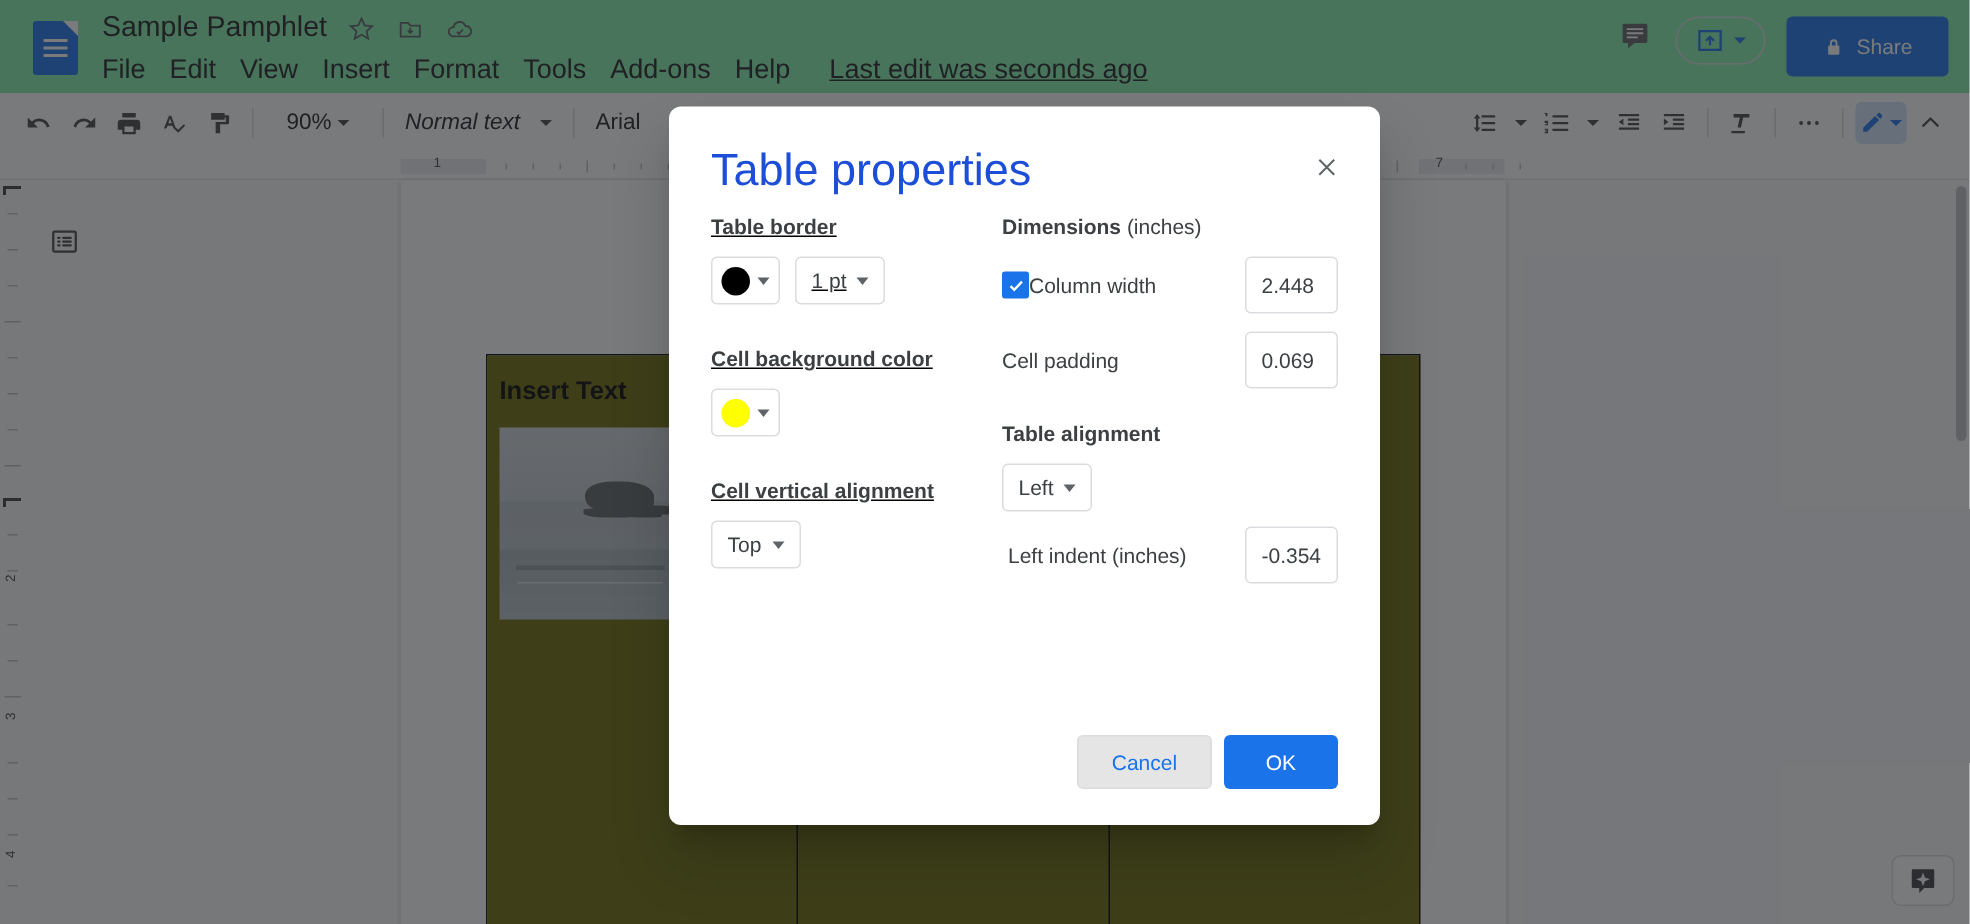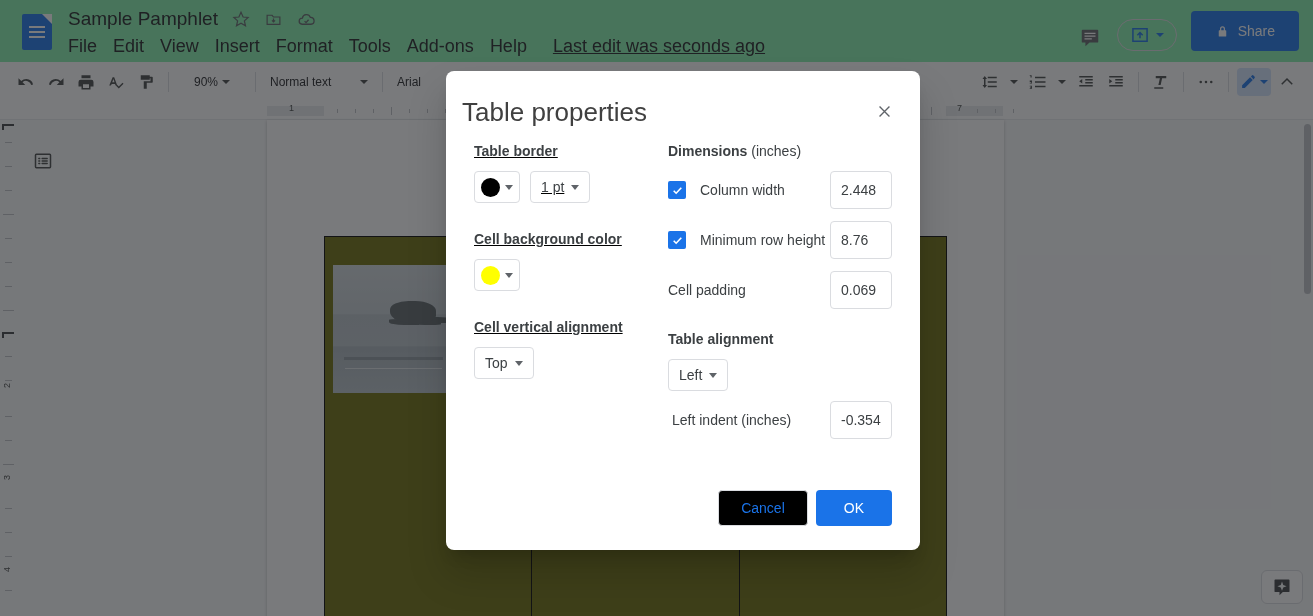--- a/index.html
+++ b/index.html
@@ -31,21 +31,21 @@
     background:#fff; box-shadow:0 5px 0 #fff, 0 10px 0 #fff;
   }
   .title-row { position:absolute; left:68px; top:8px; display:flex; align-items:center; gap:13px; }
   .doc-title { font-size:19px; color:#202124; white-space:nowrap; }
   .hdr-ic { width:20px; height:20px; color:#5f6368; display:flex; align-items:center; justify-content:center; cursor:pointer; }
   .hdr-ic svg{ display:block; }
   .menubar { position:absolute; left:68px; top:36px; display:flex; align-items:center; gap:16px; }
   .menubar span { font-size:18px; color:#202124; cursor:pointer; white-space:nowrap; }
   .last-edit { font-size:13px; color:#5f6368; text-decoration:underline; margin-left:10px; white-space:nowrap; cursor:pointer;}
 
-  .hdr-right { position:absolute; right:14px; top:11px; display:flex; align-items:flex-end; gap:14px; }
+  .hdr-right { position:absolute; right:14px; top:11px; display:flex; align-items:flex-start; gap:14px; }
   .comment-btn { width:26px; height:26px; color:#5f6368; display:flex; align-items:center; justify-content:center; cursor:pointer;}
   .present-btn {
     display:flex; align-items:center; gap:6px; padding:5px 12px 5px 12px;
     border:1px solid #dadce0; border-radius:20px; cursor:pointer; color:#1a73e8;
   }
   .share-btn {
     display:flex; align-items:center; gap:8px; height:40px; padding:0 24px;
     background:#1a73e8; color:#fff; border-radius:4px; font-size:14px;
     font-weight:500; cursor:pointer; white-space:nowrap;
   }
@@ -53,24 +53,24 @@
   
   .toolbar {
     height:40px; background:#fff; display:flex; align-items:center;
     padding:0 12px; gap:2px; border-bottom:1px solid transparent;
   }
   .tb { width:28px; height:28px; display:flex; align-items:center; justify-content:center;
         color:#444746; border-radius:4px; cursor:pointer; flex:none;}
   .tb.active { background:#d3e3fd; color:#1a73e8; }
   .tb-sep { width:1px; height:20px; background:#dadce0; margin:0 6px; flex:none; }
   .tb-sel { display:flex; align-items:center; gap:4px; padding:0 6px; height:28px;
-            border-radius:4px; cursor:pointer; font-size:12px; color:#202124; flex:none;}
+            border-radius:4px; cursor:pointer; font-size:15px; color:#202124; flex:none;}
   .tb-sel .cap { white-space:nowrap; }
   .zoomsel { width:70px; justify-content:center; }
-  .stylesel { width:110px; }
+  .stylesel { width:110px;font-style:italic; }
   .fontsel { width:100px; }
   .caret { width:0;height:0;border-left:4px solid transparent;border-right:4px solid transparent;border-top:4px solid #444746; }
 
   
   .ruler {
     height:18px; background:#fff; position:relative; overflow:hidden;
     border-bottom:1px solid #e8eaed;
   }
   .ruler .track { position:absolute; left:267px; right:310px; top:0; bottom:0; }
   .rnum { position:absolute; top:1px; font-size:9px; color:#444746; }
@@ -127,21 +127,21 @@
                  background:#bdc1c6; border-radius:4px; }
 
   
   .scrim { position:absolute; inset:0; background:rgba(32,33,36,.60); }
   .modal {
     position:absolute; left:446px; top:71px; width:474px; height:479px;
     background:#fff; border-radius:8px;
     box-shadow:0 11px 15px -7px rgba(0,0,0,.2),0 24px 38px 3px rgba(0,0,0,.14);
     padding:0 28px;
   }
-  .modal-title { position:absolute; left:16px; top:26px; font-size:26px; color:#404040; }
+  .modal-title { position:absolute; left:28px; top:26px; font-size:30px; color:#1d4ed8; }
   .modal-close {
     position:absolute; right:22px; top:26px; width:28px; height:28px;
     display:flex; align-items:center; justify-content:center; color:#5f6368; cursor:pointer;
   }
 
   .cols { position:absolute; left:28px; right:28px; top:72px; display:flex; }
   .col-l { width:194px;text-decoration:underline; }
   .col-r { flex:1; }
 
   .sec-lbl { font-size:14px; color:#3c4043; font-weight:bold; }
@@ -158,31 +158,31 @@
     display:inline-flex; align-items:center; justify-content:center; gap:7px;
     padding:0 10px; cursor:pointer; font-size:14px; color:#3c4043; vertical-align:top;
   }
   .caret-dk { width:0;height:0;border-left:4px solid transparent;border-right:4px solid transparent;border-top:5px solid #5f6368; }
 
   .row { display:flex; align-items:center; height:38px; margin-top:12px; }
   .cbx {
     width:18px; height:18px; border-radius:2px; background:#1a73e8;
     display:flex; align-items:center; justify-content:center; flex:none; cursor:pointer;
   }
-  .row-lbl { font-size:14px; color:#3c4043; margin-left:14px; flex:1; white-space:nowrap; }
+  .row-lbl { font-size:14px; color:#3c4043; flex:1; white-space:nowrap; }
   .num-in {
     width:62px; height:38px; border:1px solid #dadce0; border-radius:4px;
     font-size:14px; color:#3c4043; padding:0 10px; font-family:"Liberation Sans",sans-serif;
     background:#fff; outline:none;
   }
 
   .foot { position:absolute; right:28px; bottom:24px; display:flex; align-items:center; gap:8px; }
   .btn-cancel {
     height:36px; padding:0 22px; border:1px solid #dadce0; border-radius:4px;
-    background:#000000; color:#1a73e8; font-size:14px; font-weight:500; cursor:pointer;
+    background:#e5e5e5; color:#1a73e8; font-size:14px; font-weight:500; cursor:pointer;
     font-family:"Liberation Sans",sans-serif;
   }
   .btn-ok {
     height:36px; padding:0 28px; border:none; border-radius:4px;
     background:#1a73e8; color:#fff; font-size:14px; font-weight:500; cursor:pointer;
     font-family:"Liberation Sans",sans-serif;
   }
 </style>
 </head>
 <body>
@@ -416,20 +416,21 @@
     <div class="outline-btn">
       <svg width="20" height="20" viewBox="0 0 24 24" fill="none" stroke="currentColor" stroke-width="1.8">
         <rect x="3" y="4" width="18" height="16" rx="1"></rect>
         <path d="M7 9h1M7 12h1M7 15h1M11 9h6M11 12h6M11 15h6" stroke-linecap="round"></path>
       </svg>
     </div>
 
     <div class="page">
       <div class="tbl">
         <div class="tcell">
+          <div class="cell-h">Insert Text</div>
           <div class="cell-img"></div>
         </div>
         <div class="tcell"></div>
         <div class="tcell"></div>
       </div>
     </div>
 
     <div class="scrollbar">
       <div class="scrollthumb"></div>
     </div>
@@ -492,29 +493,20 @@
       <div class="row">
         <span class="cbx">
           <svg width="13" height="13" viewBox="0 0 24 24" fill="none" stroke="#fff" stroke-width="3">
               <path d="M5 12.5l4.5 4.5L19 7"></path>
             </svg>
         </span>
         <span class="row-lbl">Column width</span>
         <input class="num-in" type="text" value="2.448" style="">
       </div>
 
-      <div class="row">
-        <span class="cbx">
-          <svg width="13" height="13" viewBox="0 0 24 24" fill="none" stroke="#fff" stroke-width="3">
-              <path d="M5 12.5l4.5 4.5L19 7"></path>
-            </svg>
-        </span>
-        <span class="row-lbl">Minimum row height</span>
-        <input class="num-in" type="text" value="8.76" style="">
-      </div>
 
       <div class="row">
         <span class="row-lbl" style="margin-left:0">Cell padding</span>
         <input class="num-in" type="text" value="0.069" style="">
       </div>
 
       <div class="sec-lbl" style="margin-top:22px">Table alignment</div>
       <div class="sel-btn" style="min-width:58px">
         <span>Left</span>
         <span class="caret-dk"></span>

